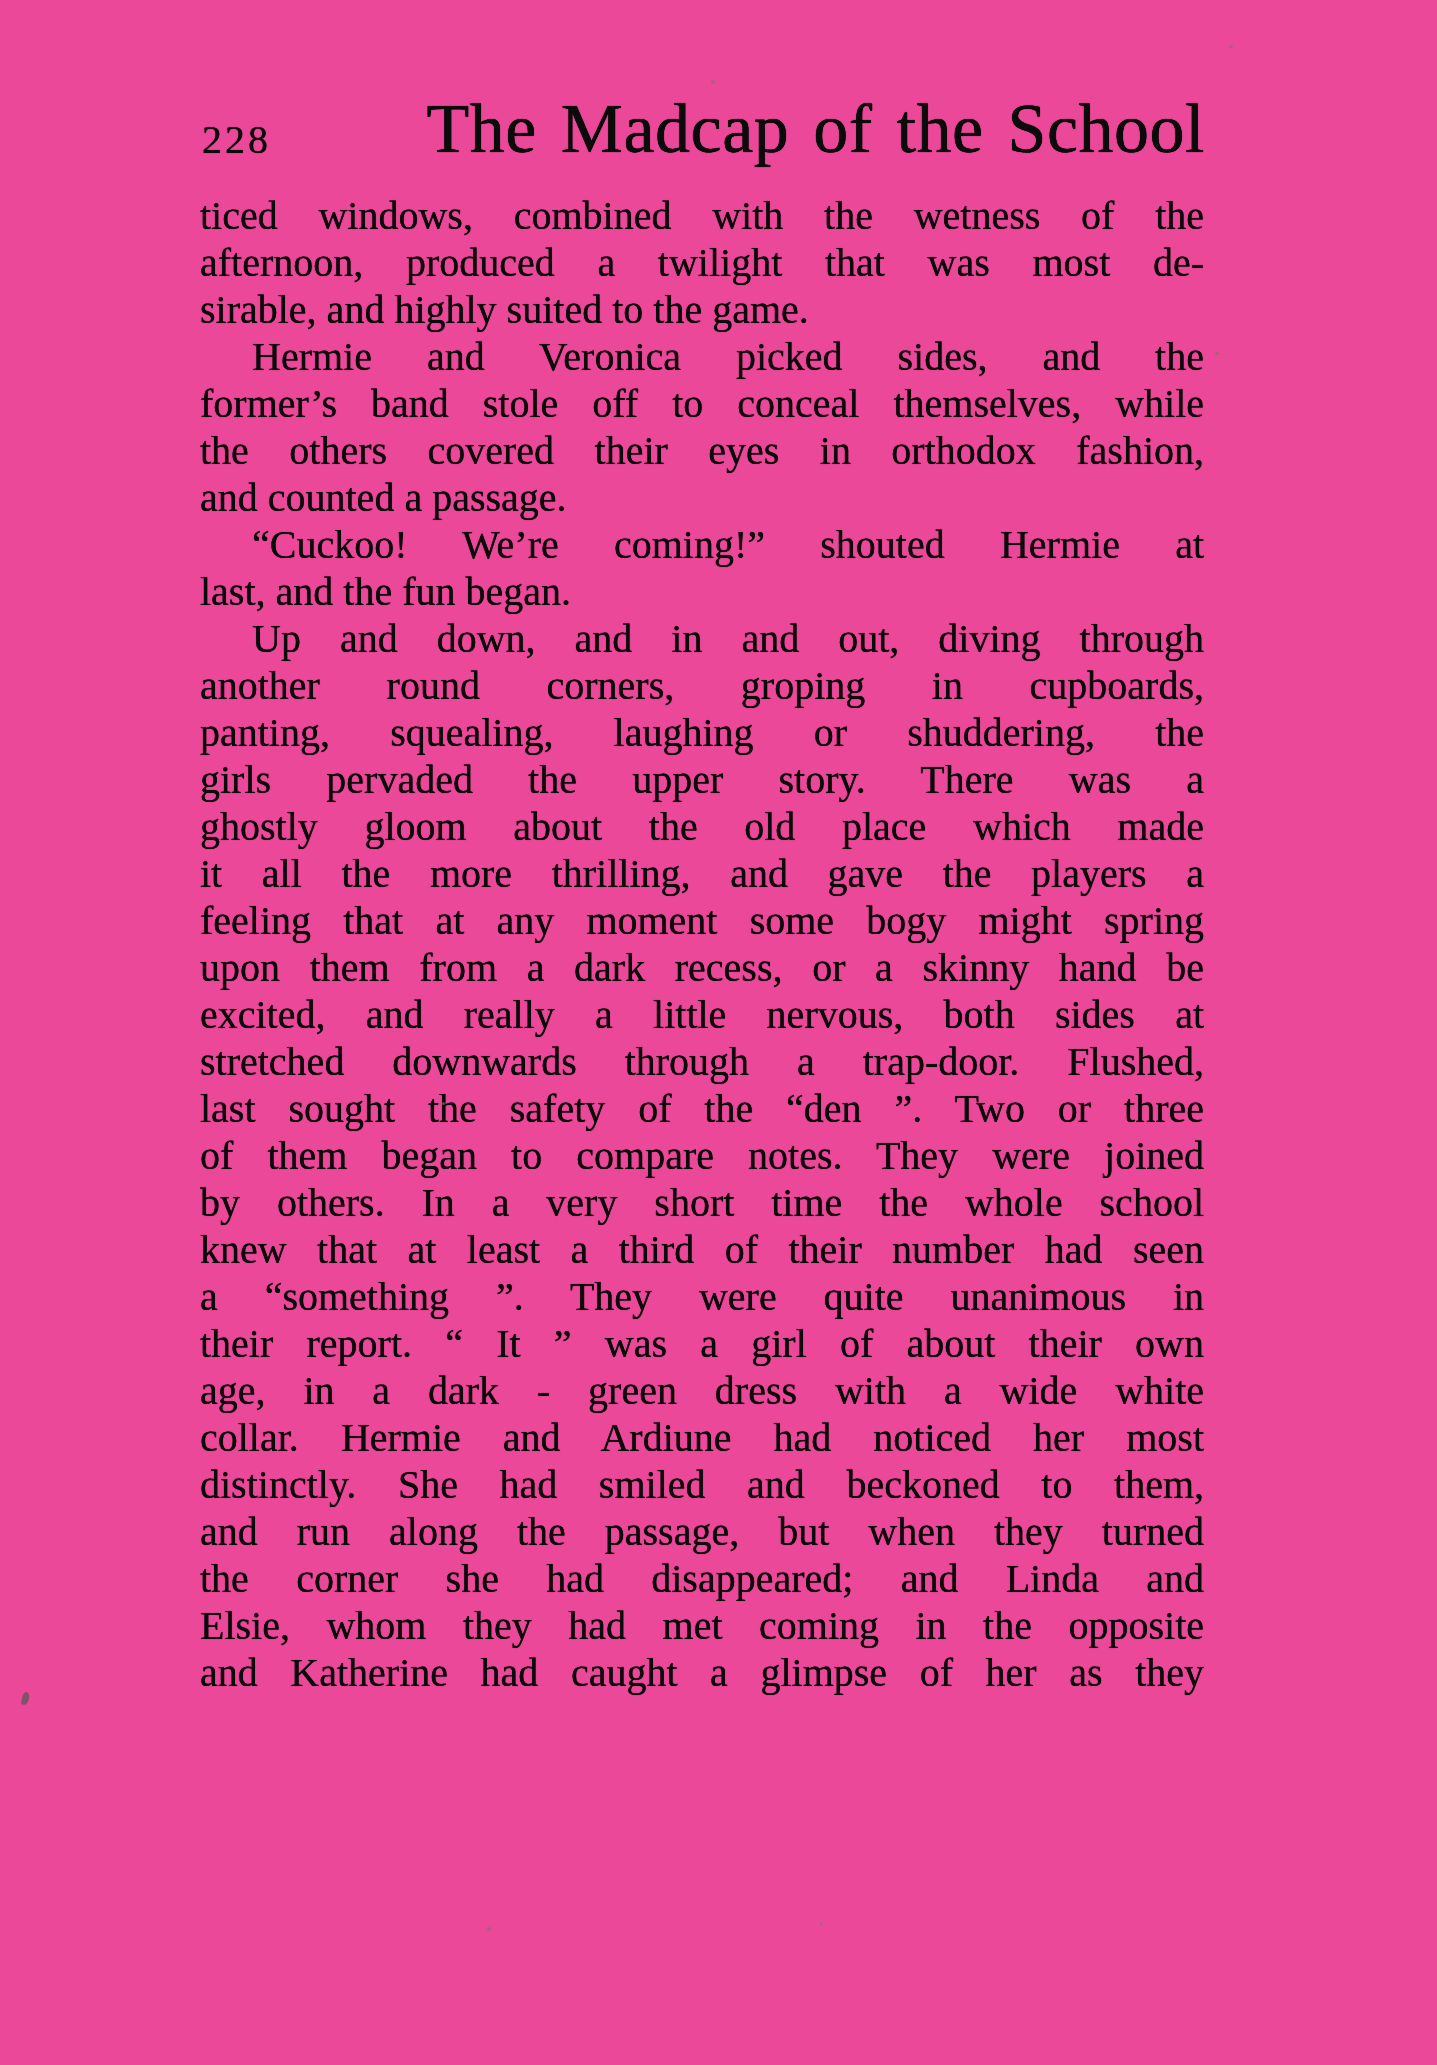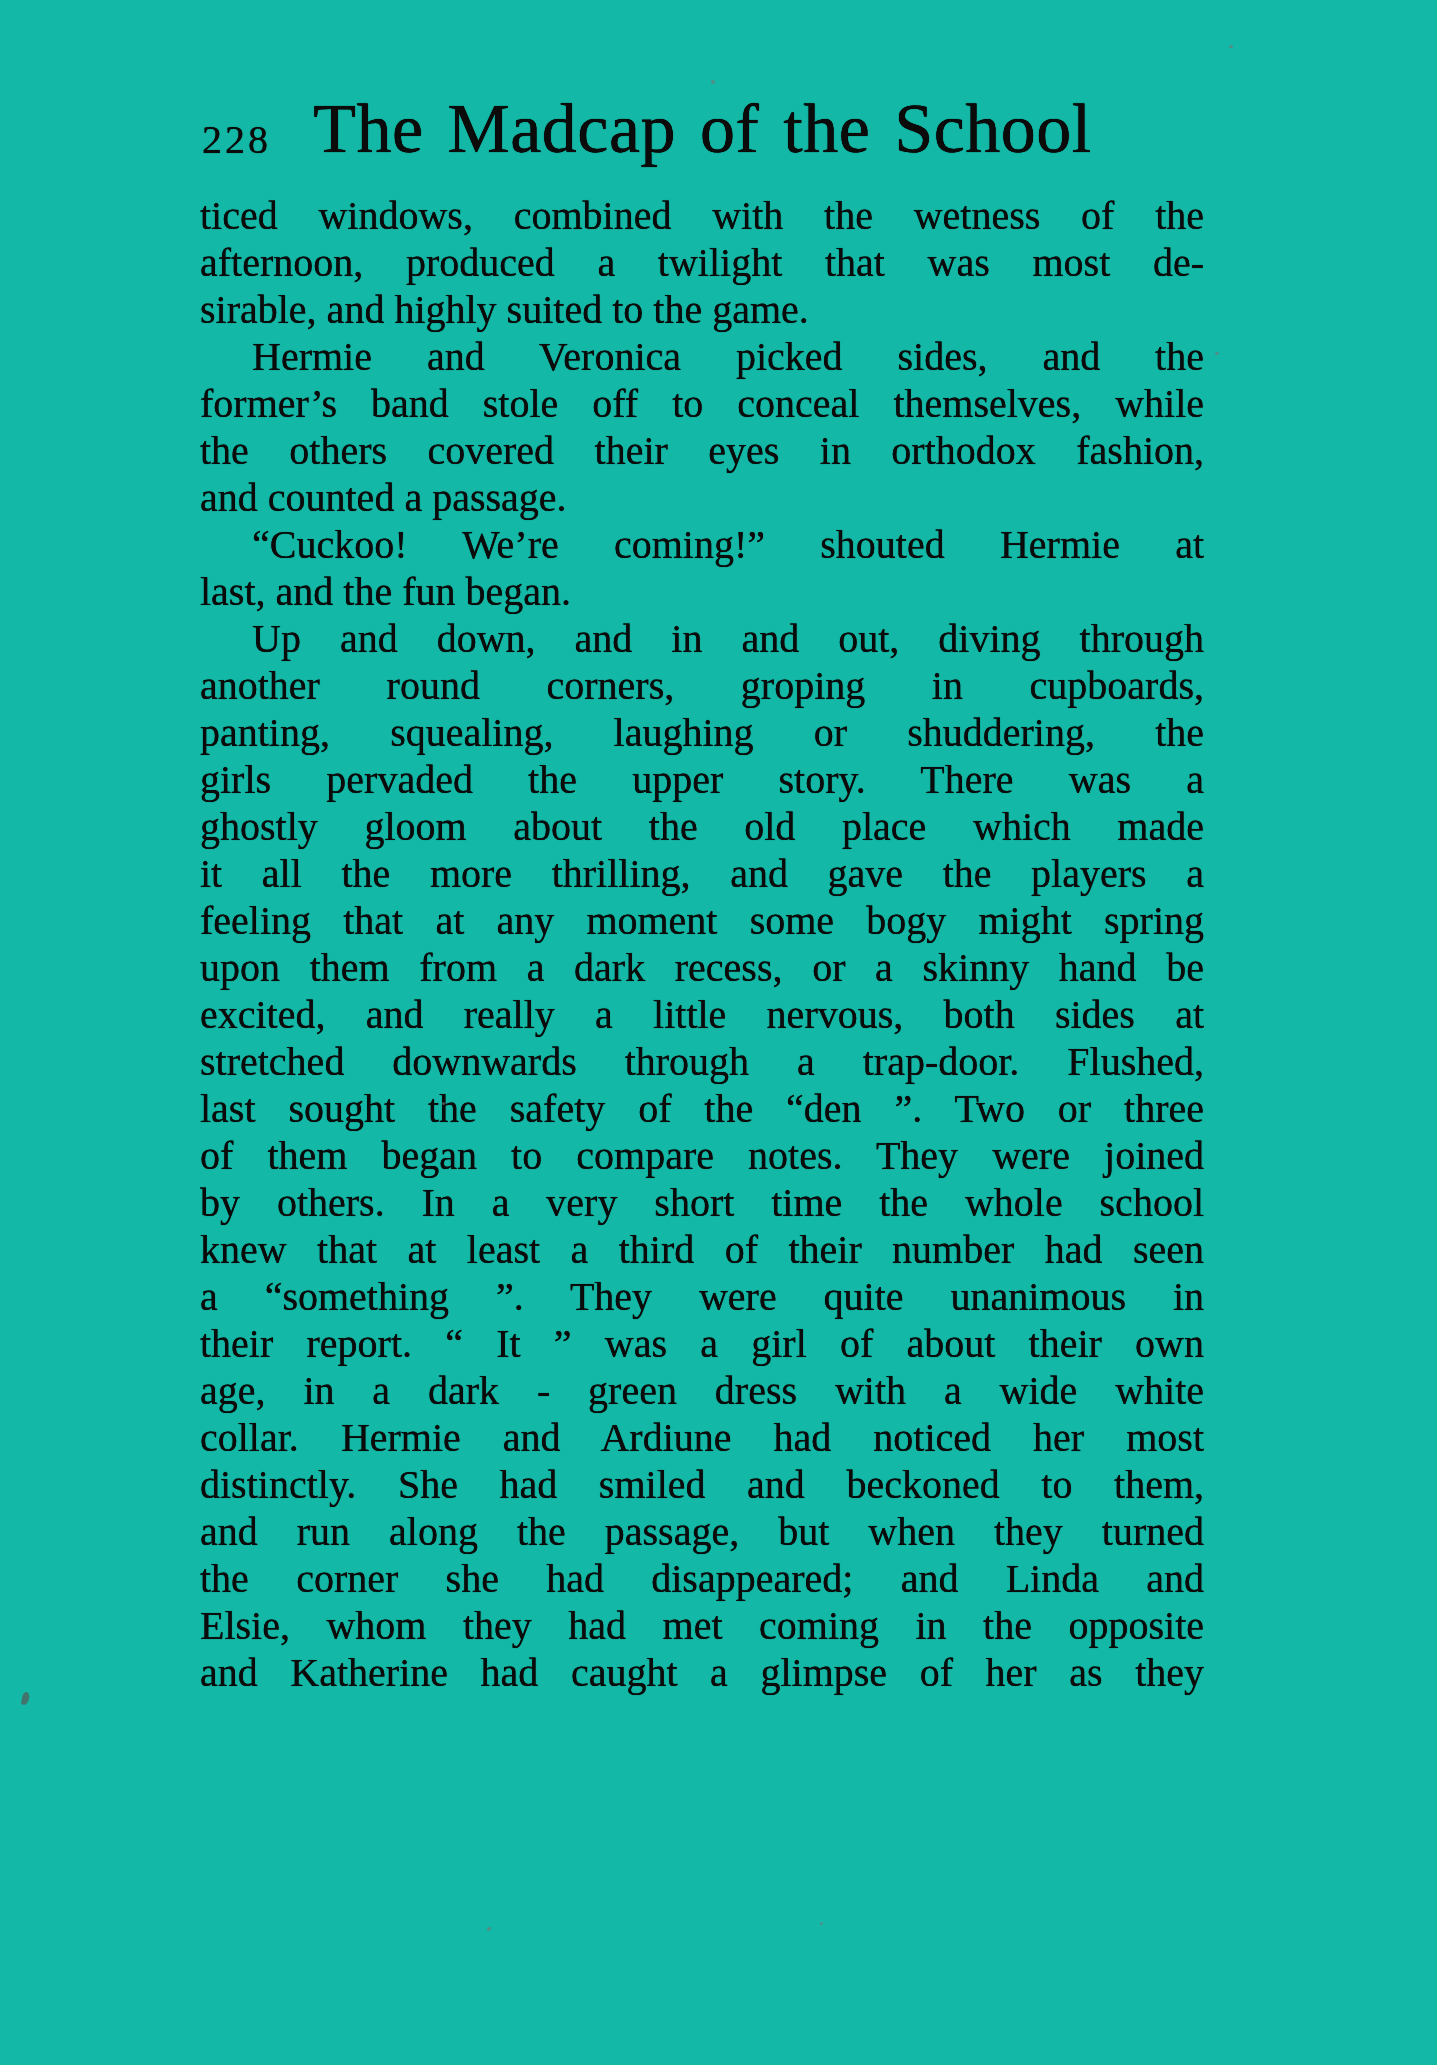--- a/index.html
+++ b/index.html
@@ -5,36 +5,36 @@
   html,body{margin:0;padding:0;}
   body{
     width:1437px;height:2065px;
     background:#ffffff;
     font-family:"Liberation Serif", serif;
     position:relative;
     overflow:hidden;
   }
   .page{
     position:absolute;left:0;top:0;width:1437px;height:2065px;
-    background:#14b8a6;
+    background:#ec4899;
     color:#0b0b0b;
   }
   .header{
     position:absolute;left:200px;top:92px;width:1005px;height:80px;
   }
   .page-number{
     position:absolute;left:2px;top:28px;
     font-size:40px;line-height:40px;
     letter-spacing:3px;
     font-variant-numeric:oldstyle-nums;
     text-shadow:0 0 0.8px #000;
   }
   .running-title{
     position:absolute;left:0;top:0;width:100%;
-    text-align:center;
+    text-align:right;
     font-size:70px;line-height:74px;
     letter-spacing:0.5px;word-spacing:6px;
     text-shadow:0 0 1px #000, 0 0 0.5px #000;
   }
   .text-block{
     position:absolute;left:200px;top:192px;width:1004px;
     font-size:40px;line-height:47px;
     text-shadow:0 0 0.7px #000;
   }
   .line{

